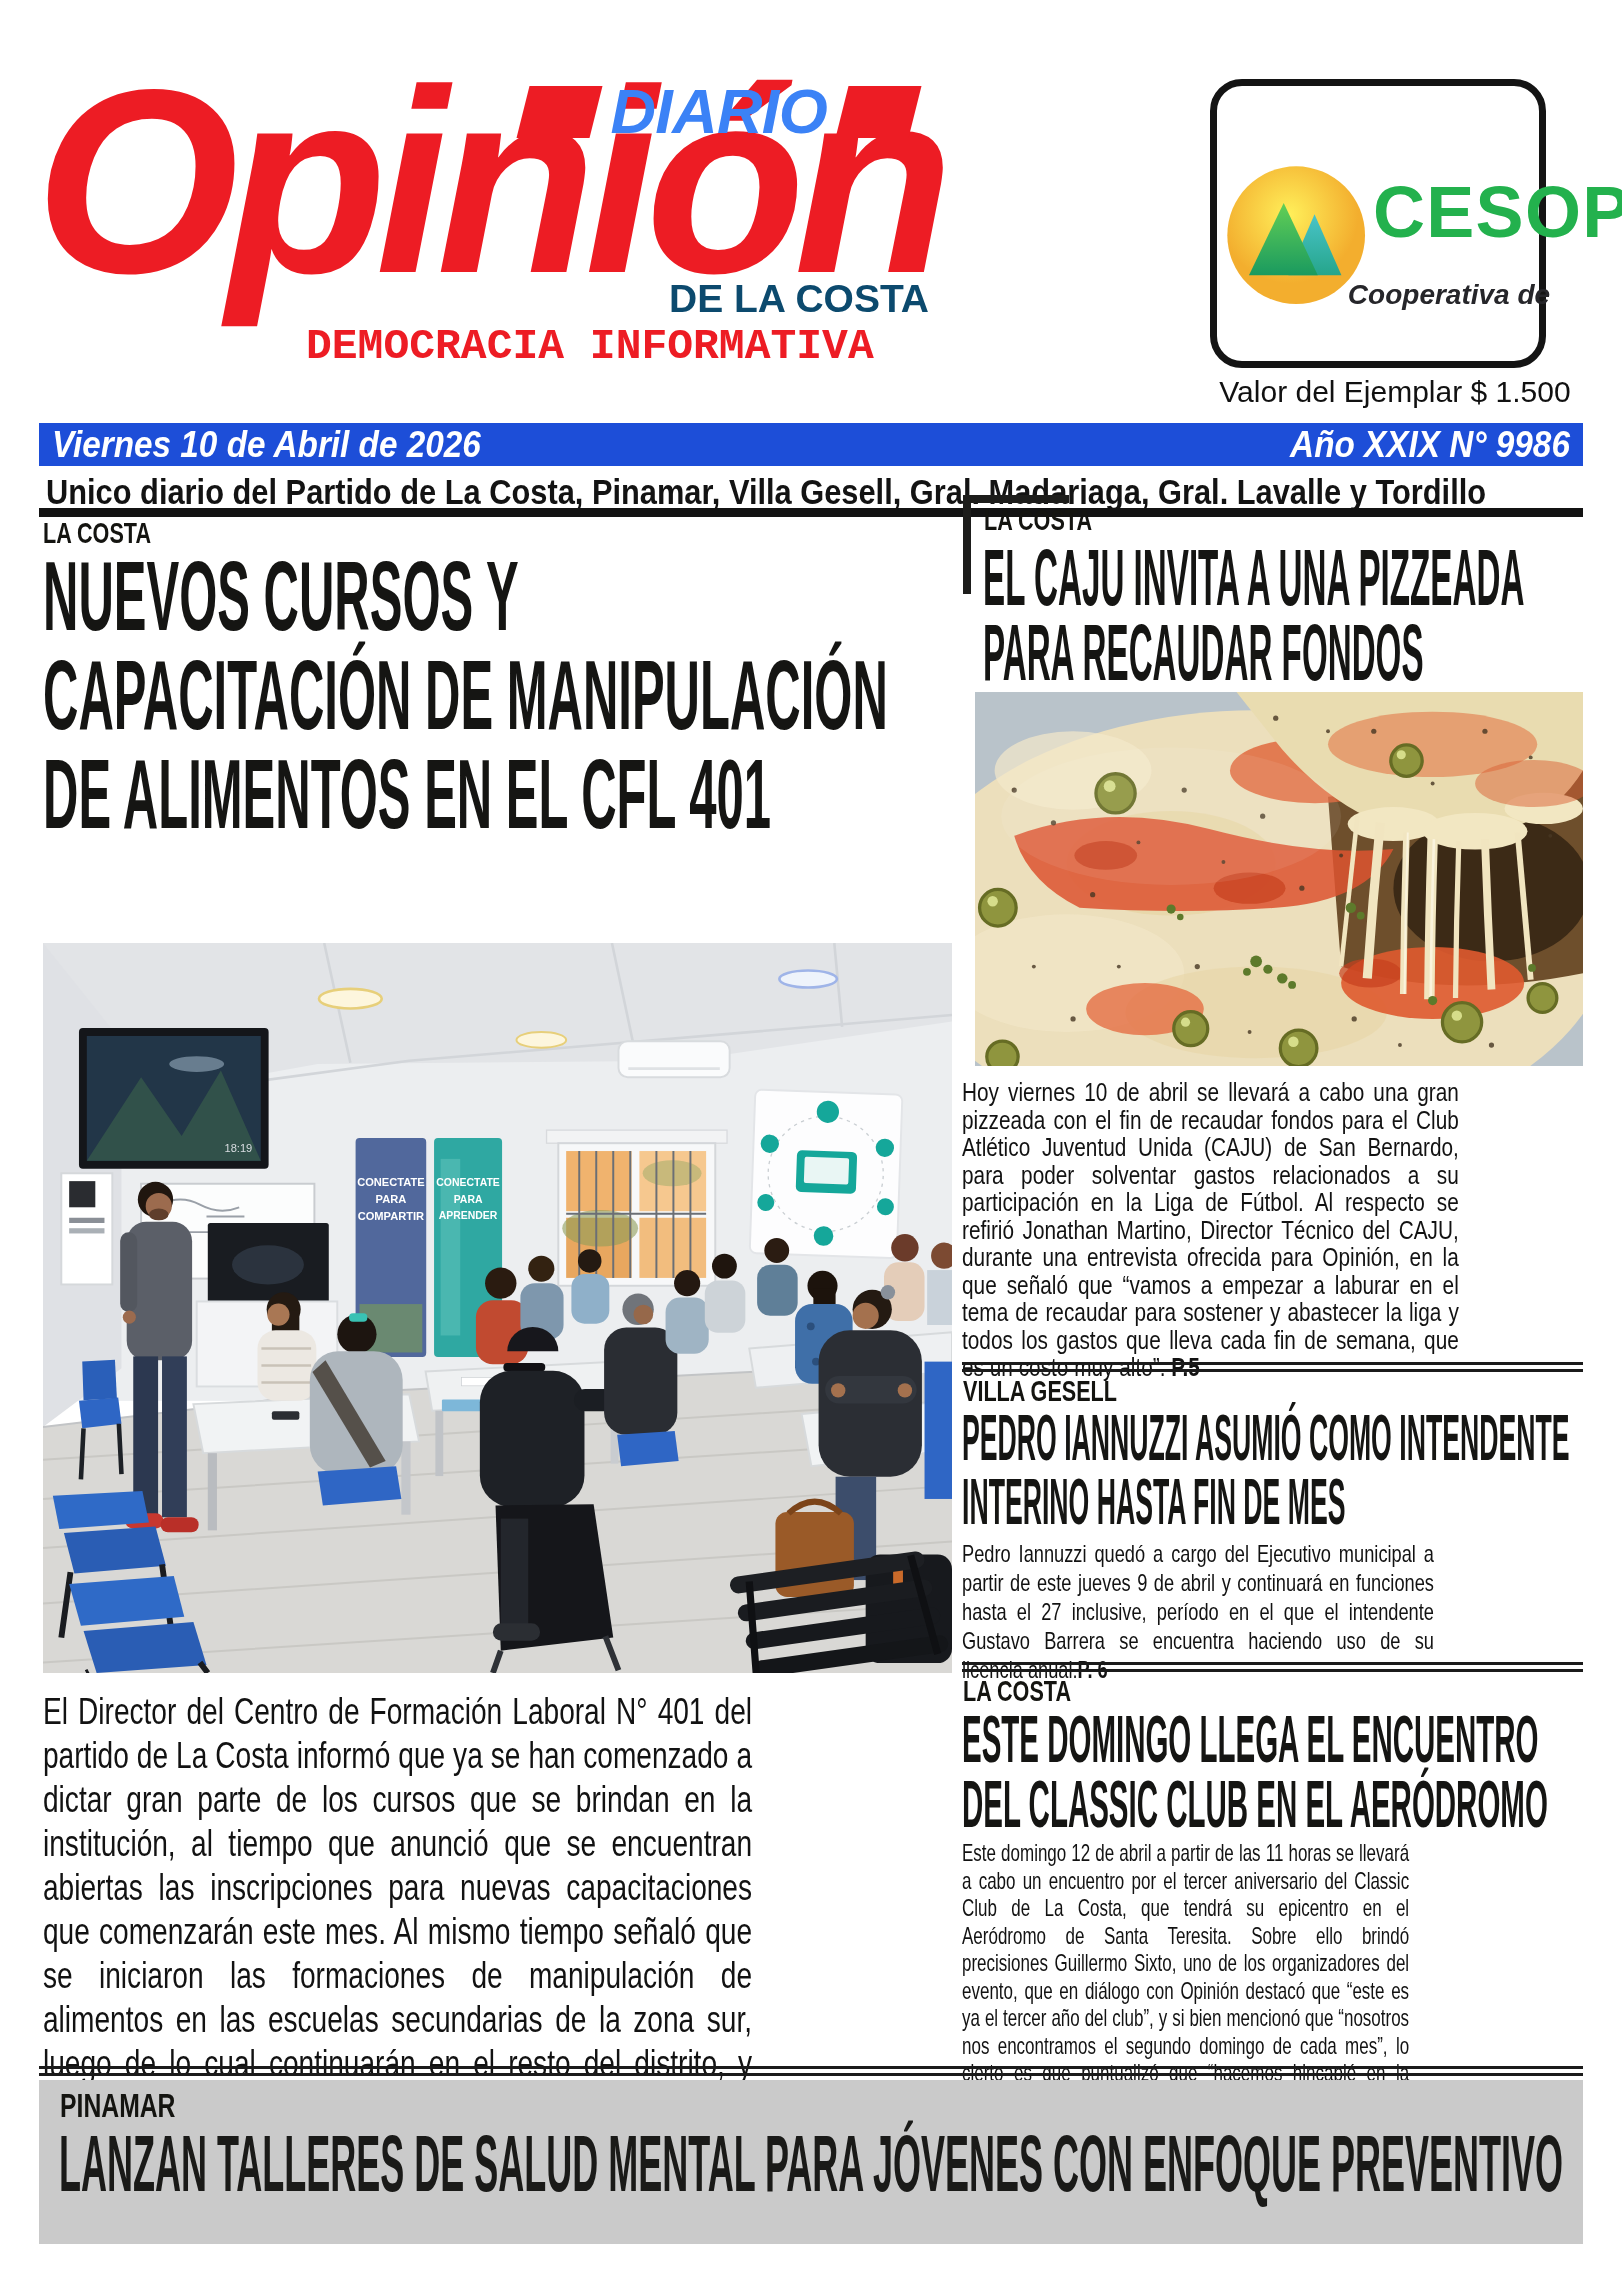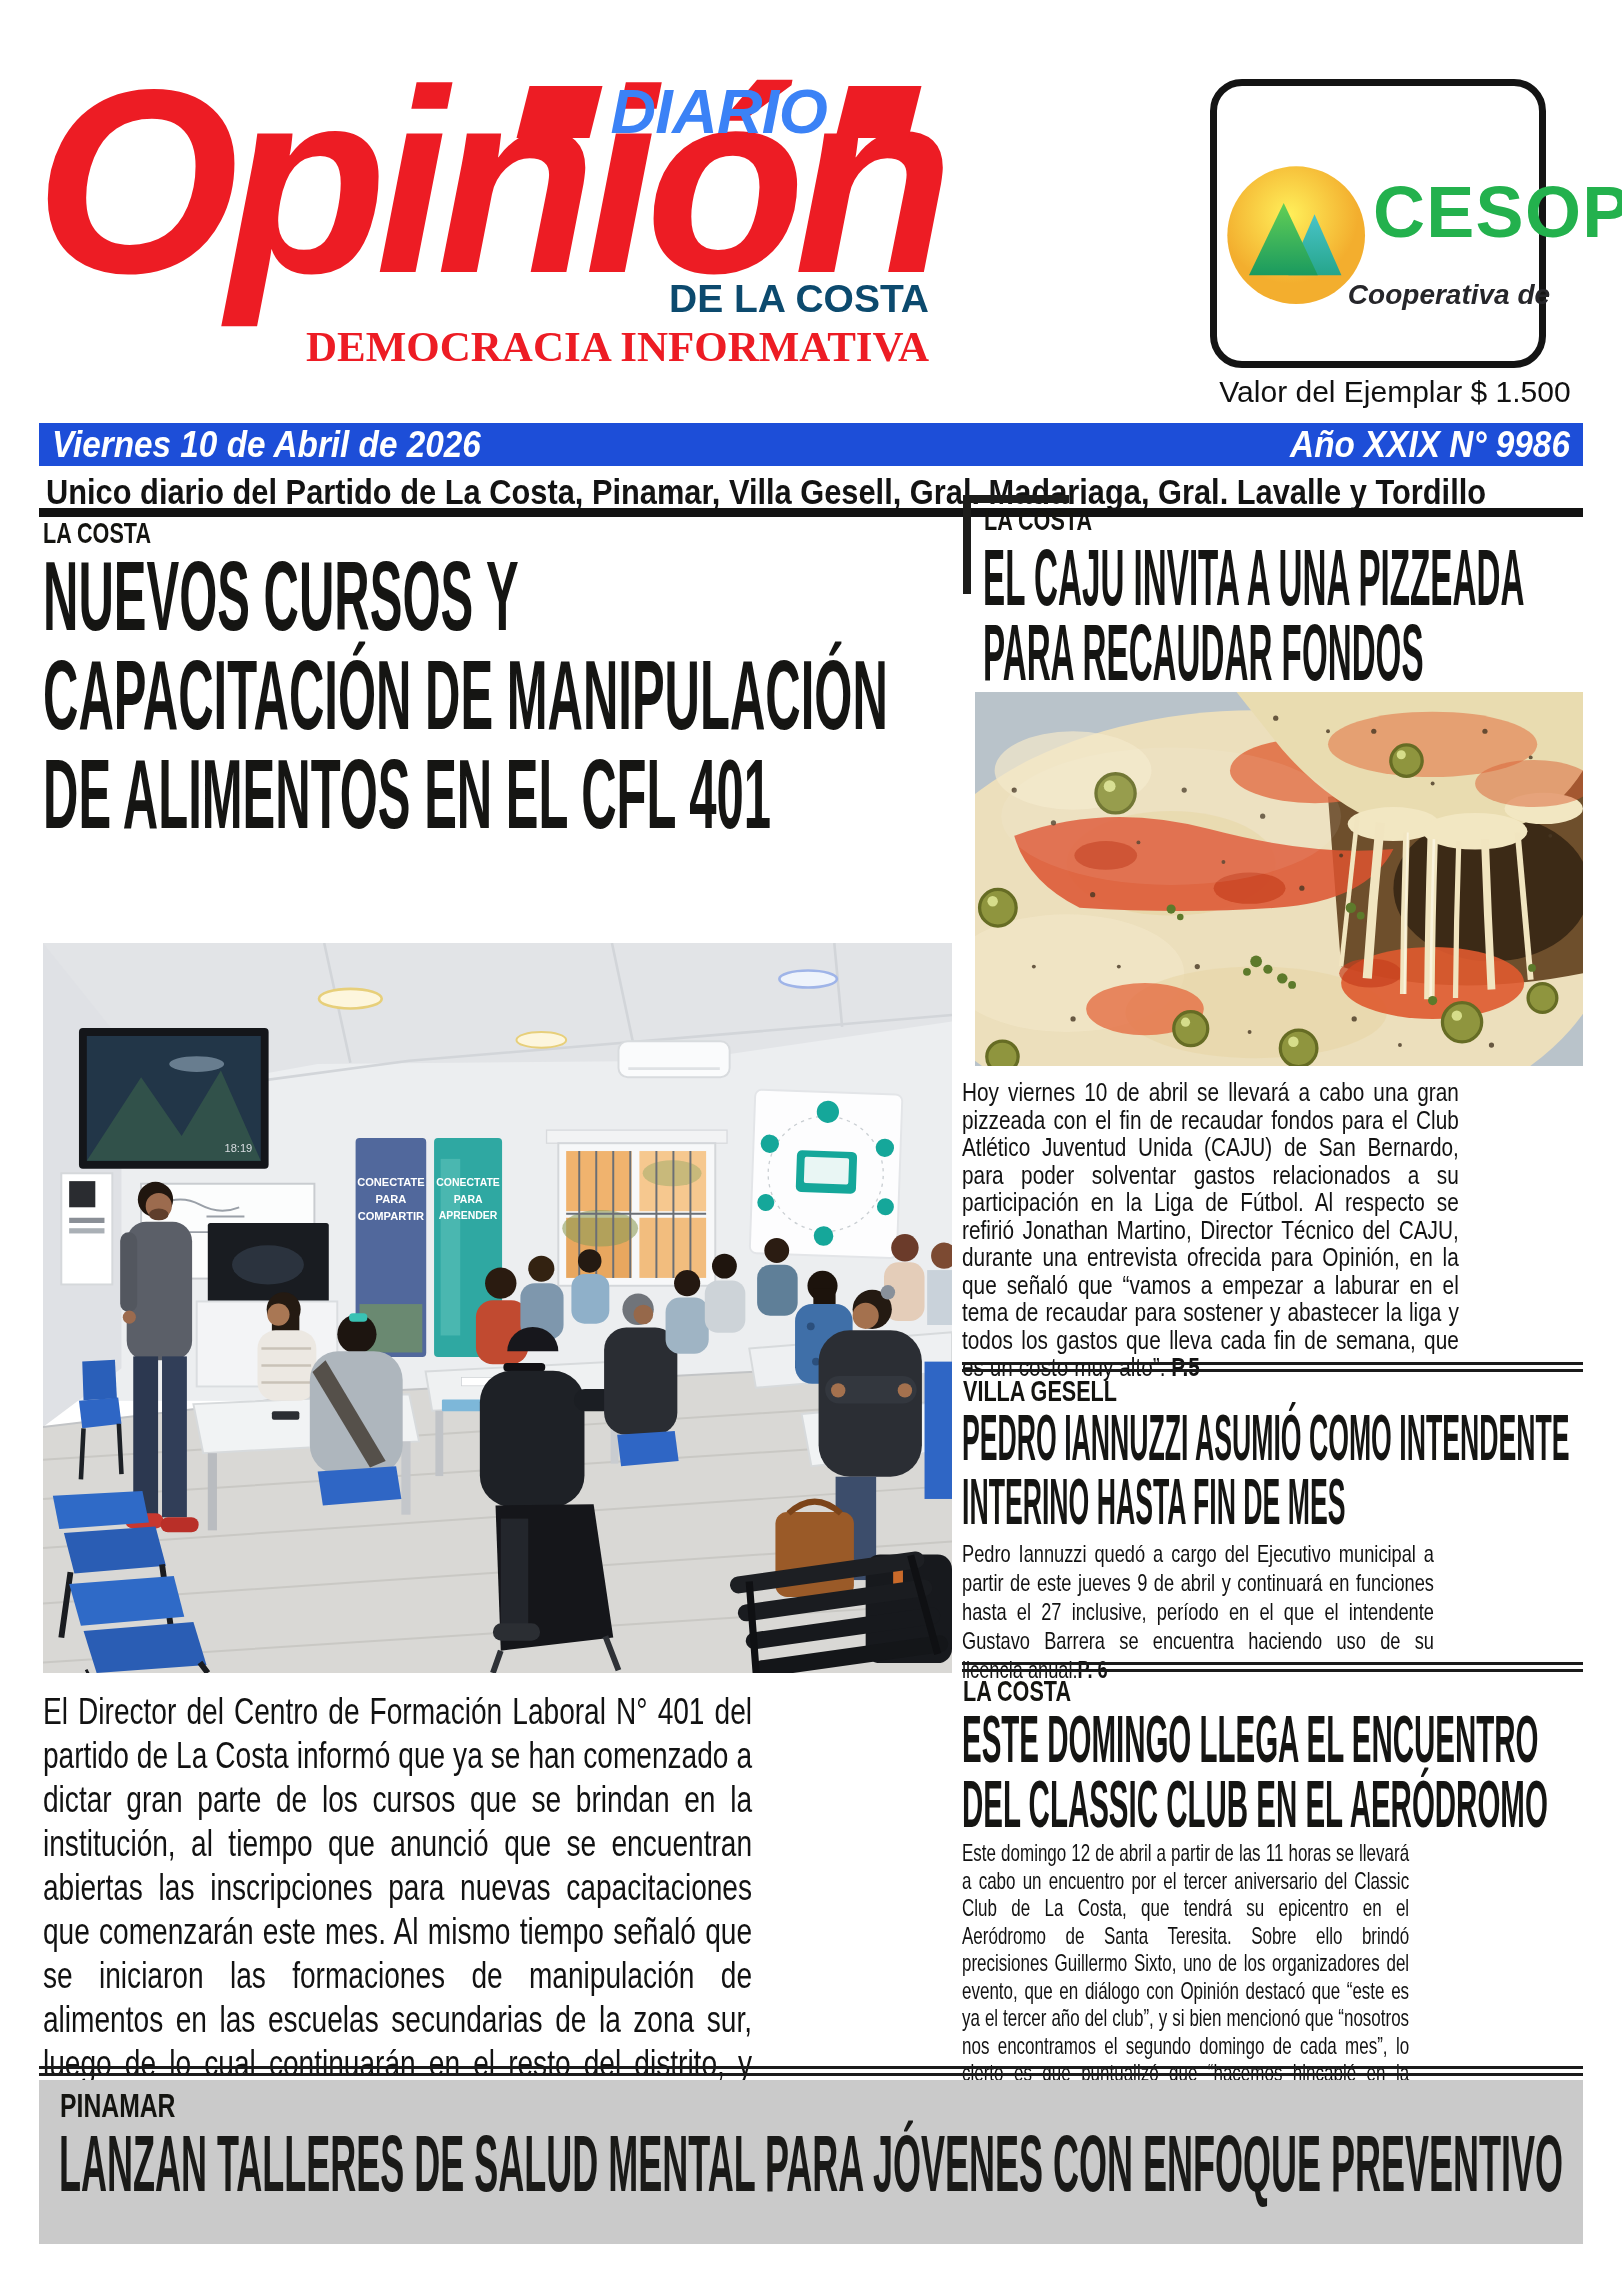--- a/index.html
+++ b/index.html
@@ -6,21 +6,21 @@
   html,body{background:#ffffff}
   .page{position:relative;width:1622px;height:2295px;background:#fff;overflow:hidden;
         font-family:"Liberation Sans",sans-serif;color:#1d1d1b}
   .abs{position:absolute}
   
   .opinion{font-weight:bold;font-style:italic;letter-spacing:-0.045em;color:#ed1c24;line-height:1}
   .diario-row{display:flex;align-items:center;gap:14.4px}
   .dbar{width:73px;height:52px;background:#ed1c24;transform:skewX(-14deg)}
   .diario-txt{font-weight:bold;font-style:italic;font-size:63px;color:#3b82f6;line-height:1;letter-spacing:-0.01em}
   .delacosta{font-weight:bold;font-size:39px;color:#0c4a6e;white-space:nowrap}
-  .slogan{font-family:Liberation Serif, serif;font-weight:bold;font-size:43px;color:#ed1c24;white-space:nowrap}
+  .slogan{font-family:Liberation Mono, monospace;font-weight:bold;font-size:43px;color:#ed1c24;white-space:nowrap}
   
   .cesop-box{width:336px;height:289px;border:7.2px solid #141414;border-radius:32px;background:#fff}
   .cesop-word{font-weight:bold;font-size:72px;letter-spacing:1.3px;color:#23b14d;line-height:1}
   .coop{font-style:italic;font-weight:600;font-size:28px;color:#26262a;line-height:1.25;text-align:center}
   .price{font-size:30px;color:#111;text-align:center}
   
   .datebar{background:#1d4ed8}
   .dtext{font-style:italic;font-weight:bold;font-size:37px;color:#fff;white-space:nowrap;line-height:43px}
   .tagline{font-weight:bold;font-size:35px;color:#131313;white-space:nowrap;transform:scaleX(.88);transform-origin:0 50%}
   .rule{background:#131313}

